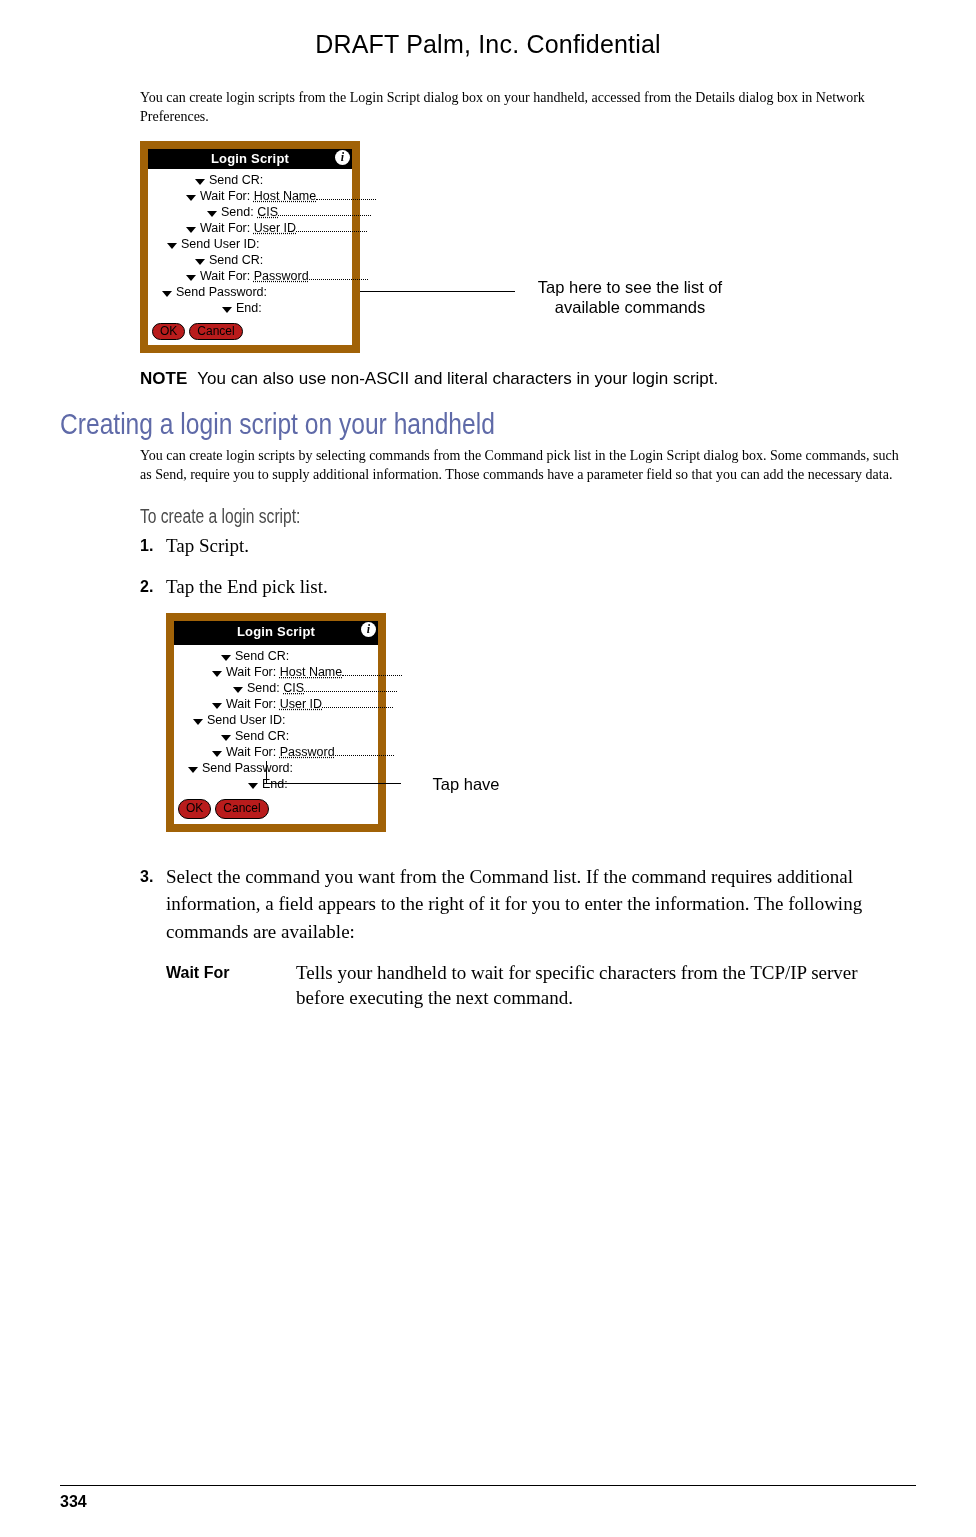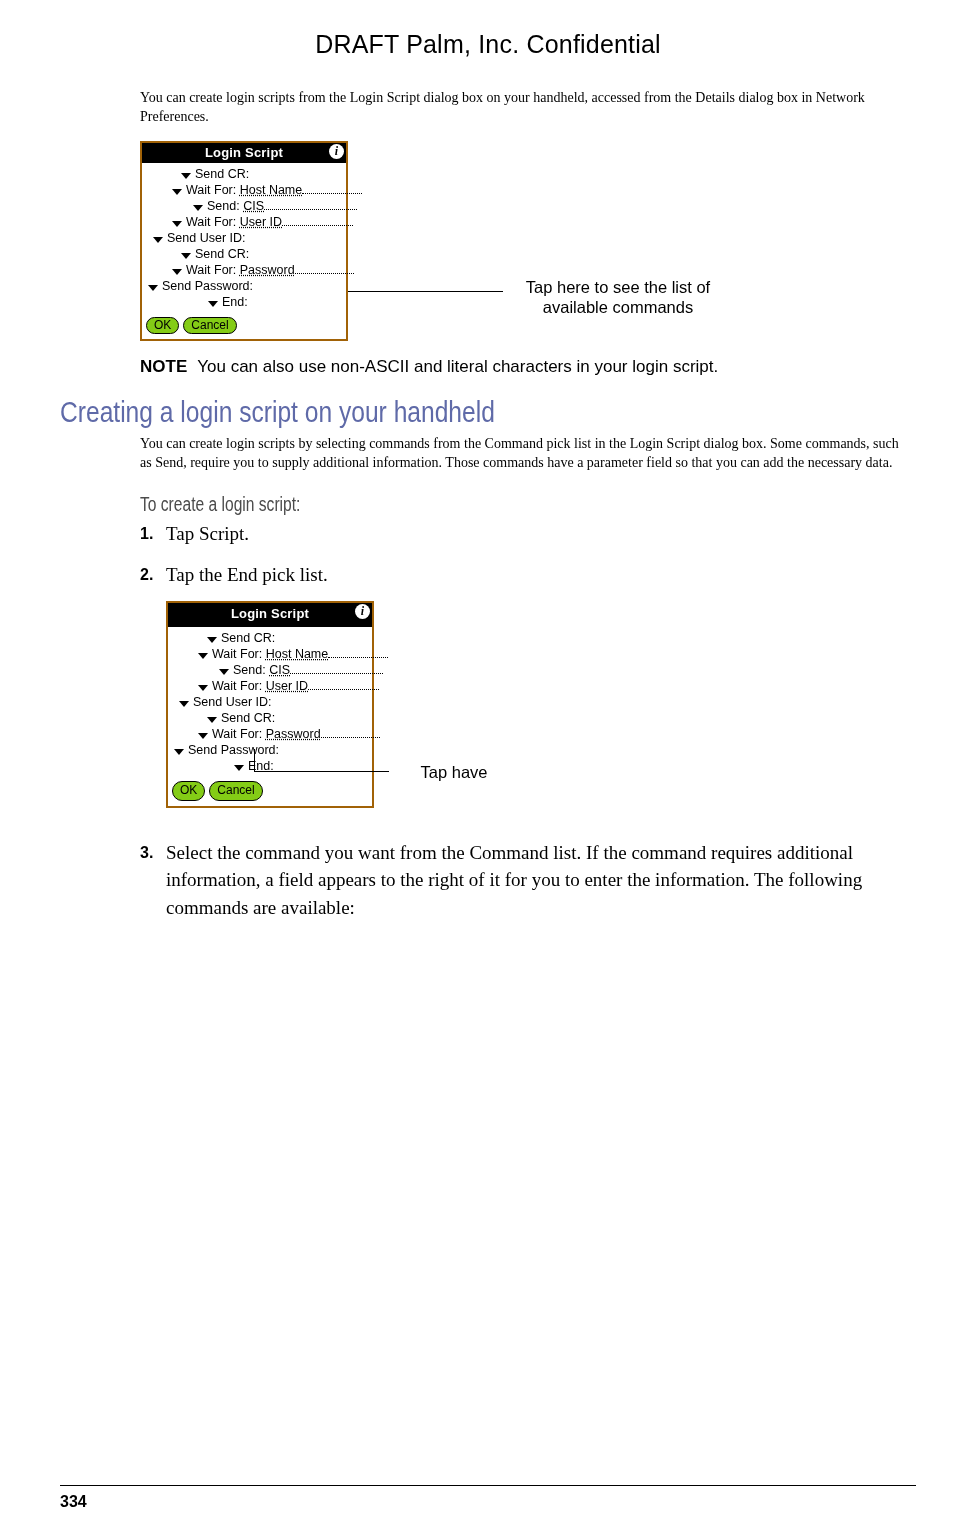--- a/index.html
+++ b/index.html
@@ -42,21 +42,21 @@
     margin: 24px 0 8px 0;
   }
   .figure-row {
     display: flex;
     align-items: flex-start;
     margin: 14px 0 10px 0;
     position: relative;
   }
   .palm-box {
     width: 204px;
-    border: 2px solid #a16207;
+    border: 8px solid #a16207;
     background: #fff;
     font-family: Arial, Helvetica, sans-serif;
     font-size: 12.5px;
   }
   .palm-titlebar {
     background: #000;
     color: #fff;
     font-weight: bold;
     text-align: center;
     position: relative;
@@ -74,21 +74,21 @@
     color: #000;
     border-radius: 50%;
     font-family: Georgia, serif;
     font-style: italic;
     font-weight: bold;
     font-size: 12px;
     line-height: 15px;
     text-align: center;
   }
   .palm-body {
-    padding: 3px 6px 3px 6px;
+    padding: 3px 6px 3px 14px;
   }
   .script-line {
     display: flex;
     align-items: baseline;
     white-space: nowrap;
     line-height: 16px;
   }
   .arrow {
     display: inline-block;
     width: 0; height: 0;
@@ -107,21 +107,21 @@
   .palm-buttons {
     padding: 4px 4px 5px 4px;
     display: flex;
     gap: 4px;
   }
   .palm-btn {
     border: 1.4px solid #000;
     border-radius: 10px;
     padding: 0 7px 1px 7px;
     font-size: 12px;
-    background: #84cc16;
+    background: #b91c1c;
   }
   .callout {
     font-family: Arial, Helvetica, sans-serif;
     font-size: 16.5px;
     line-height: 1.25;
     text-align: center;
   }
   .callout-line {
     border-top: 1px solid #000;
   }
@@ -374,17 +374,21 @@
             <div style="position:absolute; left:-120px; top:170px; width:170px;">
               <div class="callout-line" style="width:135px;"></div>
             </div>
             <div class="callout" style="position:absolute; left:20px; top:161px; width:120px;">Tap have</div>
           </div>
         </div>
       </li>
       <li style="margin-top:31px;">Select the command you want from the Command list. If the command requires additional information, a field appears to the right of it for you to enter the information. The following commands are available:</li>
     </ol>
 
+    <div class="def-row">
+      <div class="def-term">Wait For</div>
+      <div>Tells your handheld to wait for specific characters from the TCP/IP server before executing the next command.</div>
+    </div>
 
   </div>
 
   <div class="page-num">334</div>
 </div>
 
 </body></html>

